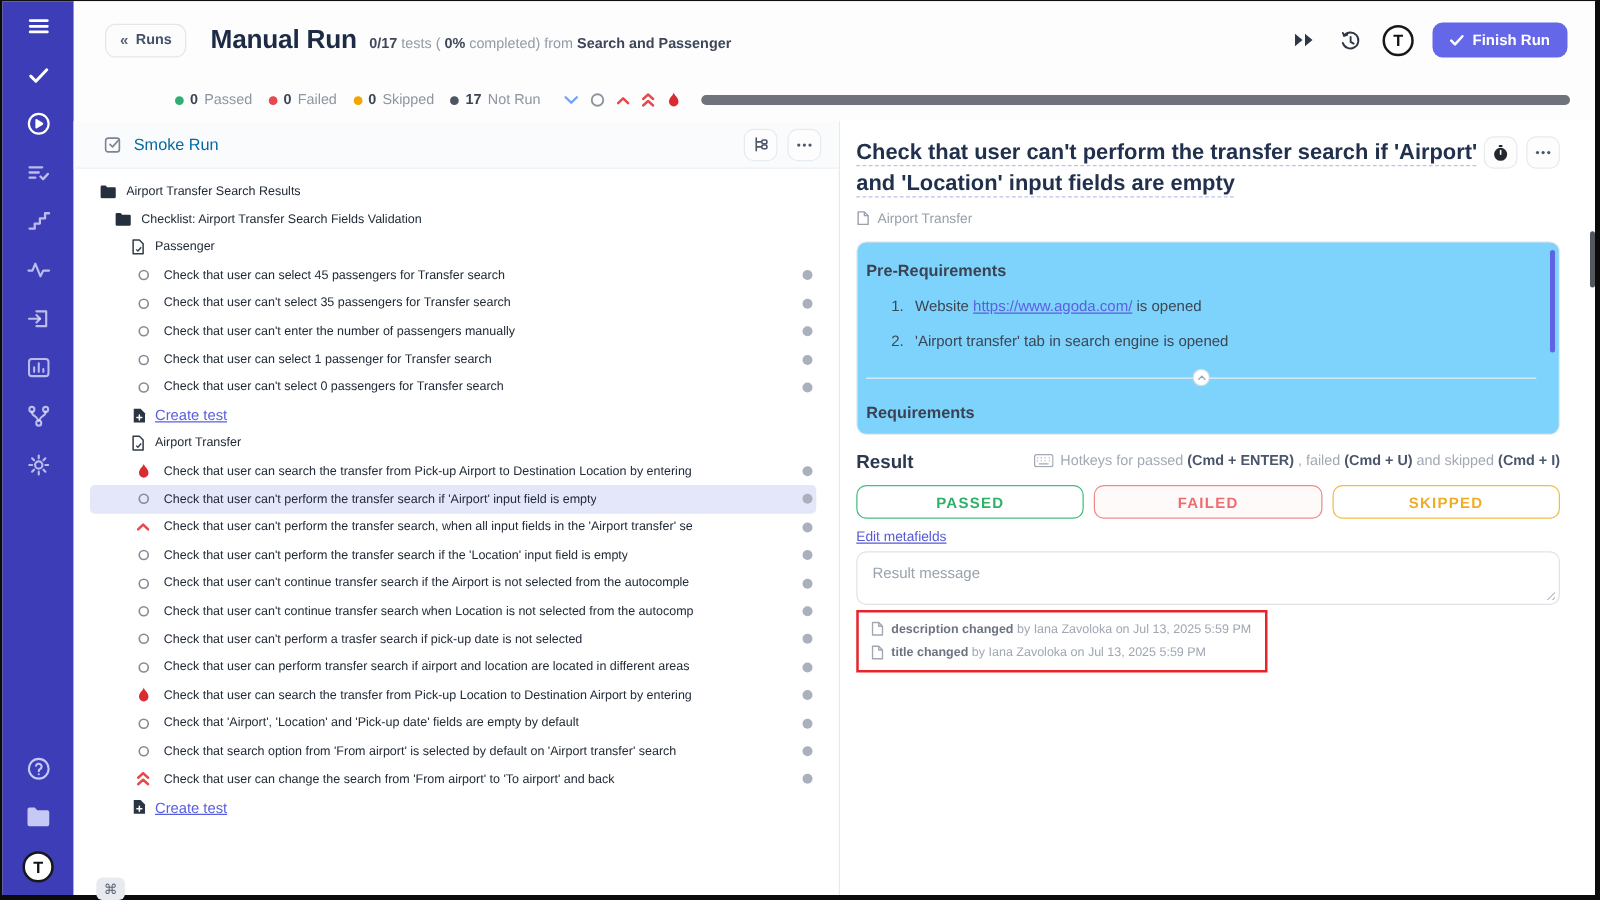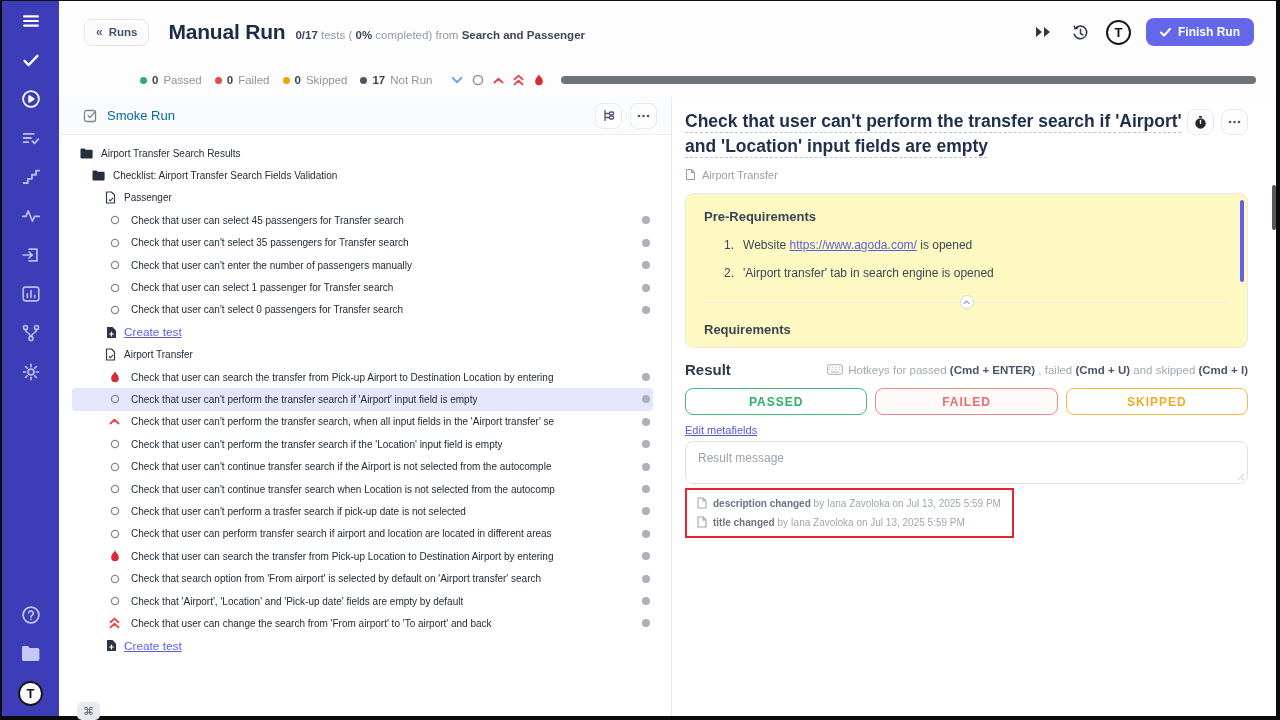--- a/index.html
+++ b/index.html
@@ -56,21 +56,21 @@
   .trow .t-label.link{color:#5a5fe0;text-decoration:underline;font-size:11.8px;}
   .trow .r-dot{margin-left:auto;flex-shrink:0;width:8px;height:8px;border-radius:50%;background:#aab1bc;margin-right:3px;}
   
   .rpanel{flex:1;min-width:0;padding:12px 28px 0 13px;position:relative;}
   .rp-titlebar{display:flex;align-items:flex-start;}
   .rp-title{width:508px;font-size:17.5px;line-height:25px;font-weight:600;color:#21314d;
     text-decoration:underline dashed rgba(120,130,220,.5);text-decoration-thickness:1px;text-underline-offset:5px;cursor:text;}
   .rp-title-btns{margin-left:auto;display:flex;gap:7px;}
   .rp-tag{display:flex;align-items:center;gap:6px;margin-top:9px;color:#98a0ab;font-size:11px;}
   .case-card{margin-top:12px;border:1px solid #e8eaee;border-radius:8px;height:155px;position:relative;overflow:hidden;
-    padding:15px 18px 0 18px;background:#fef9c3;}
+    padding:15px 18px 0 7px;background:#7dd3fc;}
   .card-h{font-size:13px;font-weight:700;color:#3a4354;}
   .ol-item{display:flex;gap:9px;margin-top:14px;padding-left:20px;font-size:12px;color:#3c4654;}
   .ol-item .num{color:#3c4654;}
   .ol-item a{color:#5a5fe0;text-decoration:underline;cursor:pointer;}
   .card-divider{margin:15px 0 13px;position:relative;height:14px;display:flex;align-items:center;}
   .card-divider .line{height:1px;background:#eceef1;flex:1;}
   .card-divider .knob{position:absolute;left:50%;top:50%;transform:translate(-50%,-50%);width:14px;height:14px;
     border-radius:50%;background:#fff;border:1px solid #d6dadf;display:flex;align-items:center;justify-content:center;cursor:grab;}
   .card-scroll{position:absolute;right:3px;top:6px;width:4px;height:82px;border-radius:2px;background:#5e63e4;}
   .result-row{display:flex;align-items:baseline;margin-top:13px;}
@@ -488,30 +488,30 @@
               </span>
               <span class="t-label">Check that user can search the transfer from Pick-up Location to Destination Airport by entering</span>
               <span class="r-dot"></span>
             </div>
             <div class="trow" style="padding-left: 36px;">
               <span class="t-ic" style="width: 13px; margin-right: 10px;">
                 <svg width="10" height="10" viewBox="0 0 10 10" fill="none" stroke="#848b94" stroke-width="1.3">
                   <circle cx="5" cy="5" r="3.6"></circle>
                 </svg>
               </span>
+              <span class="t-label">Check that 'Airport', 'Location' and 'Pick-up date' fields are empty by default</span>
+              <span class="r-dot"></span>
+            </div>
+            <div class="trow" style="padding-left: 36px;">
+              <span class="t-ic" style="width: 13px; margin-right: 10px;">
+                <svg width="10" height="10" viewBox="0 0 10 10" fill="none" stroke="#848b94" stroke-width="1.3">
+                  <circle cx="5" cy="5" r="3.6"></circle>
+                </svg>
+              </span>
               <span class="t-label">Check that search option from 'From airport' is selected by default on 'Airport transfer' search</span>
-              <span class="r-dot"></span>
-            </div>
-            <div class="trow" style="padding-left: 36px;">
-              <span class="t-ic" style="width: 13px; margin-right: 10px;">
-                <svg width="10" height="10" viewBox="0 0 10 10" fill="none" stroke="#848b94" stroke-width="1.3">
-                  <circle cx="5" cy="5" r="3.6"></circle>
-                </svg>
-              </span>
-              <span class="t-label">Check that 'Airport', 'Location' and 'Pick-up date' fields are empty by default</span>
               <span class="r-dot"></span>
             </div>
             <div class="trow" style="padding-left: 36px;">
               <span class="t-ic" style="width: 13px; margin-right: 10px;">
                 <svg width="11" height="12" viewBox="0 0 11 12" fill="none" stroke="#e5484d" stroke-width="1.9" stroke-linecap="round" stroke-linejoin="round">
                   <path d="M1.5 5.2L5.5 1.6 9.5 5.2"></path>
                   <path d="M1.5 10.4L5.5 6.8l4 3.6"></path>
                 </svg>
               </span>
               <span class="t-label">Check that user can change the search from 'From airport' to 'To airport' and back</span>

